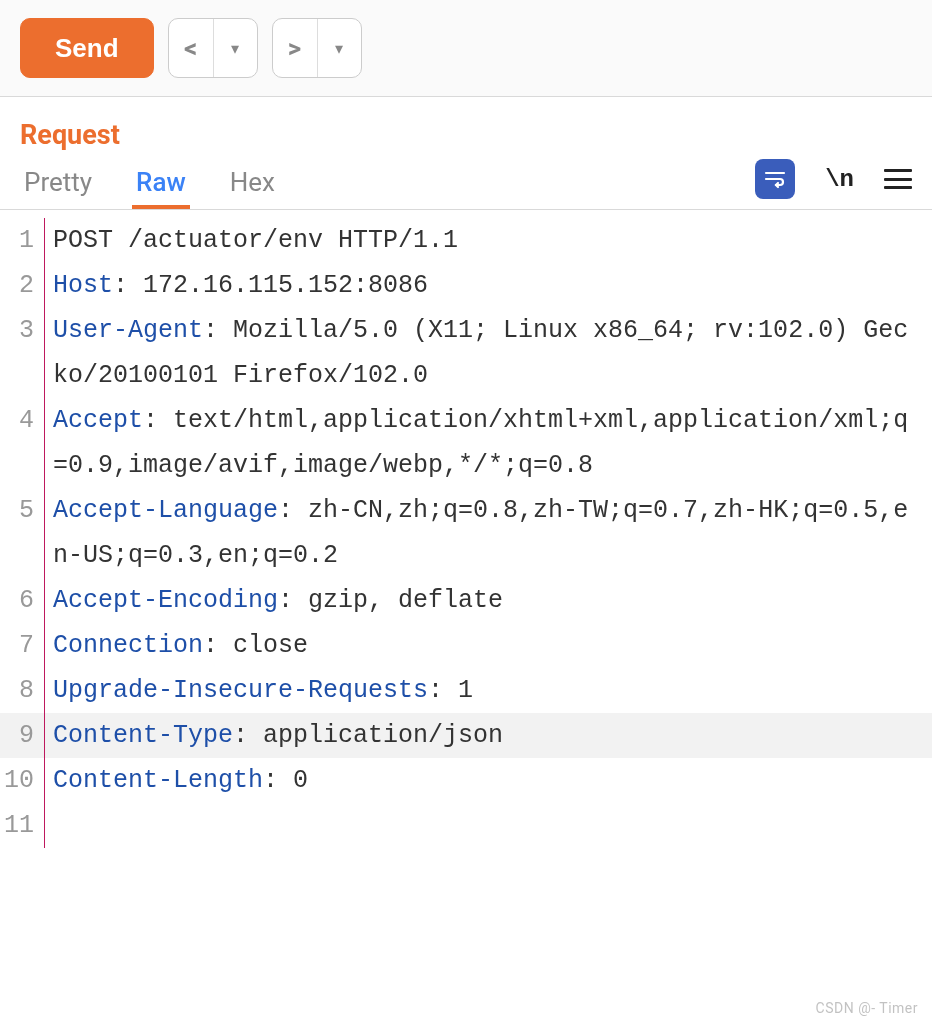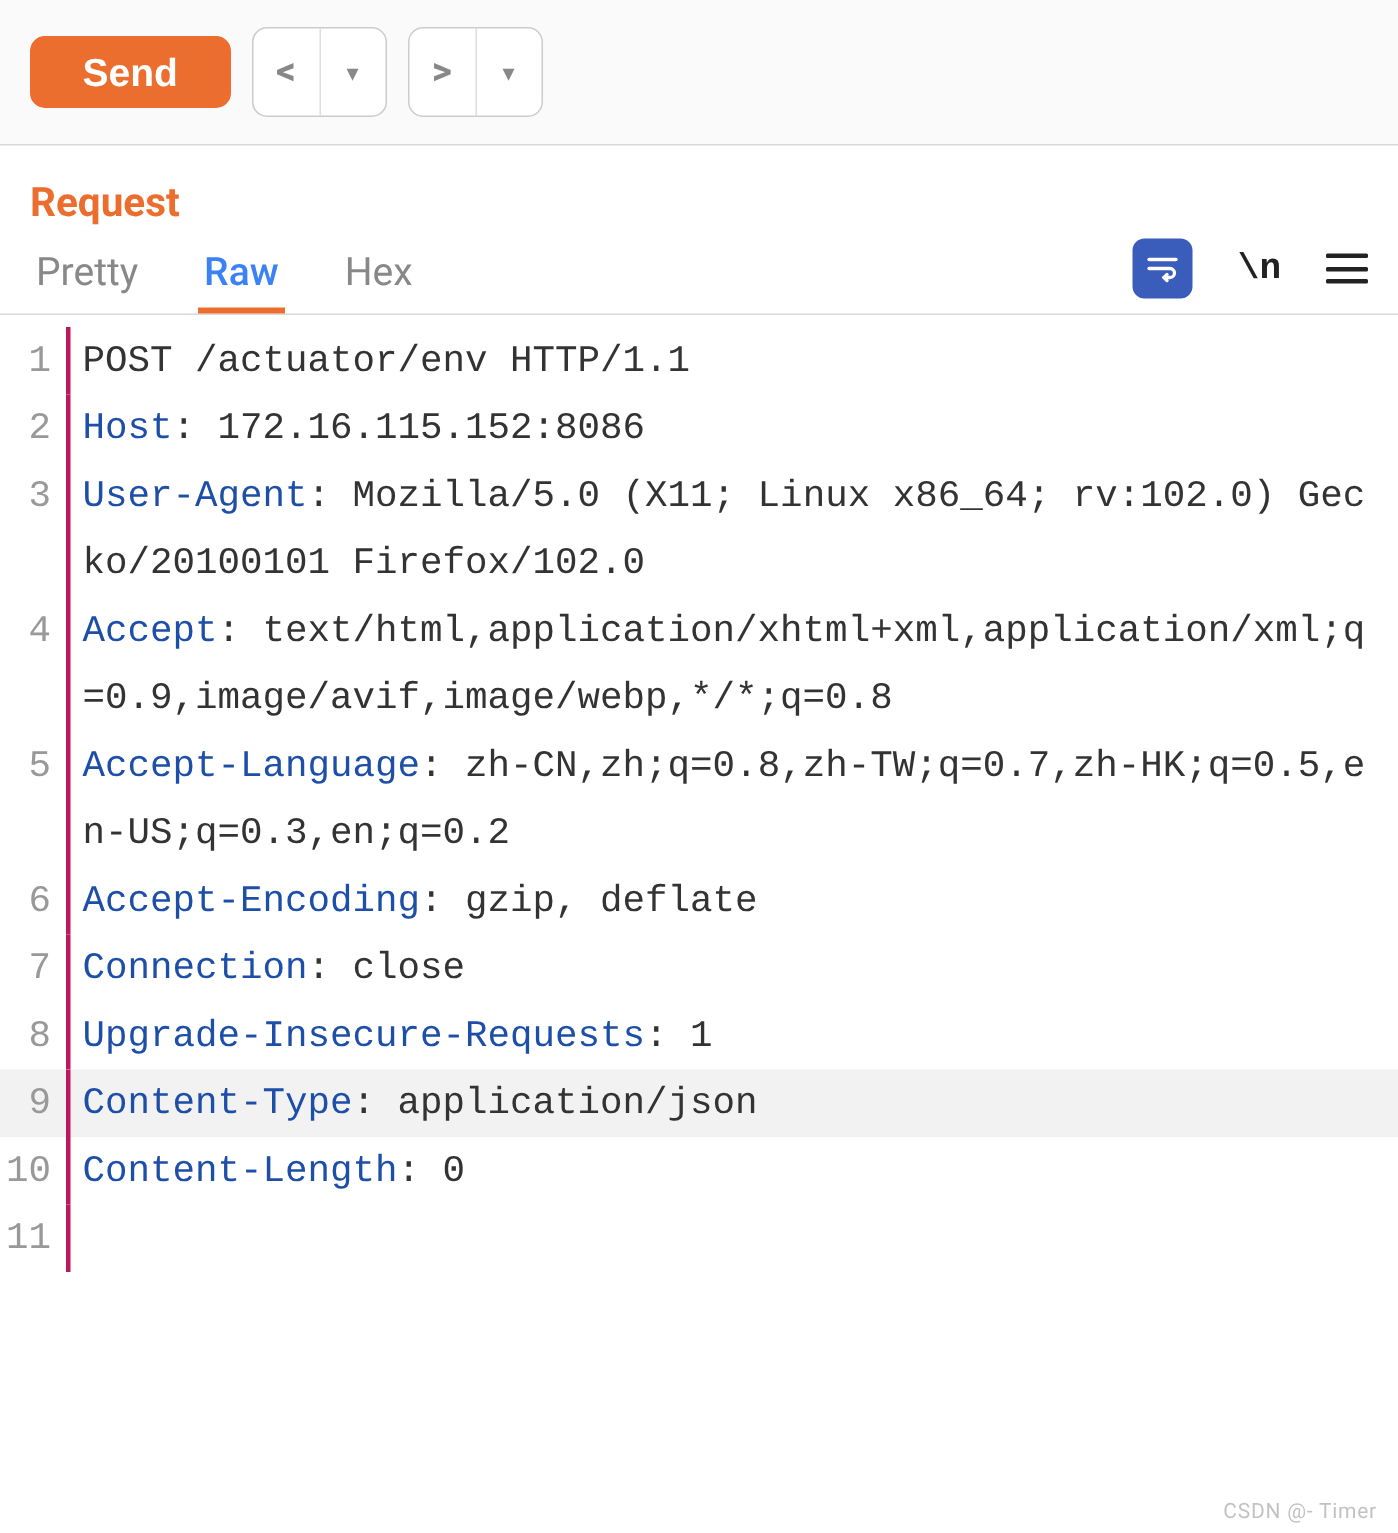--- a/index.html
+++ b/index.html
@@ -16,21 +16,21 @@
     align-items: center;
     gap: 14px;
     padding: 18px 18px 18px 20px;
     border-bottom: 1px solid #d9d9d9;
     background: #fafafa;
   }
   .btn {
     display: inline-flex;
     align-items: center;
     justify-content: center;
-    height: 48px;
+    height: 60px;
     border-radius: 10px;
     font-size: 26px;
     font-weight: 500;
     border: 1px solid #ccc;
     background: #fff;
     cursor: pointer;
     user-select: none;
   }
   .btn-send {
     background: #ec6e2e;
@@ -152,21 +152,21 @@
     color: #999;
     padding-right: 10px;
     user-select: none;
   }
   .code {
     flex: 1;
     padding-right: 20px;
     white-space: pre-wrap;
     word-break: break-all;
     color: #333;
-    border-left: 3px solid #be185d;
+    border-left: 1px solid #be185d;
     padding-left: 8px;
   }
   .hl .code, .hl .gutter { background: #f2f2f2; }
   .hdr { color: #1e4fa8; }
 
   .watermark {
     position: fixed;
     bottom: 6px;
     right: 14px;
     font-size: 14px;

